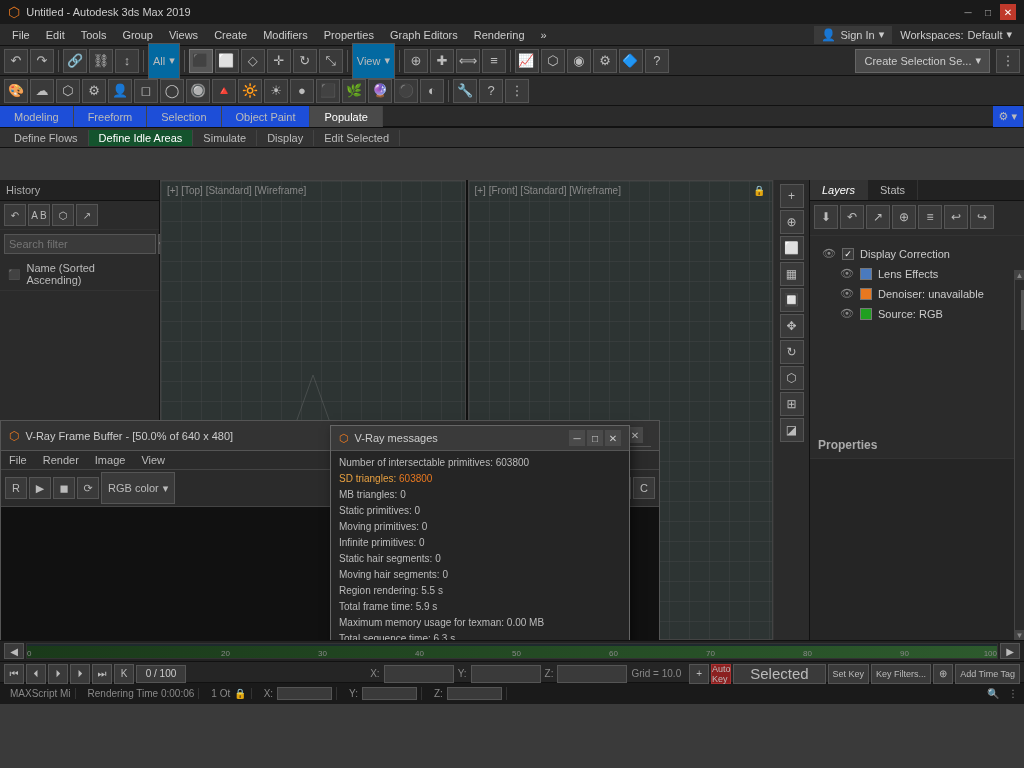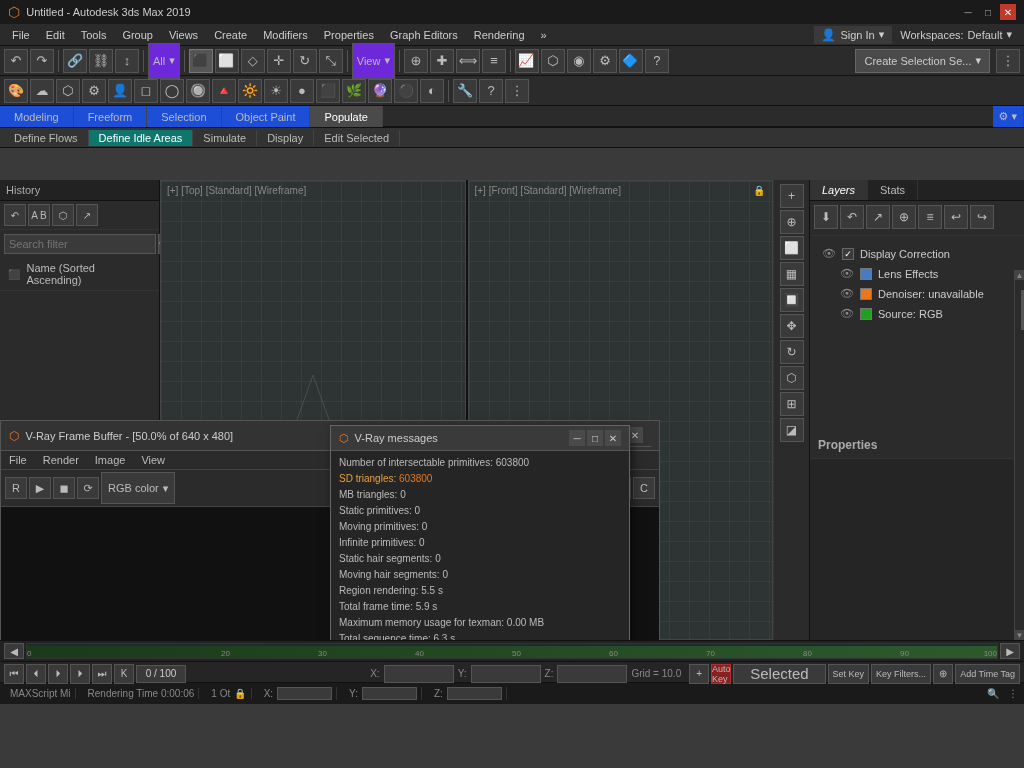--- a/index.html
+++ b/index.html
@@ -15,35 +15,35 @@
     #menu-bar { display: flex; align-items: center; background: #2b2b2b; height: 22px; padding: 0 4px; border-bottom: 1px solid #111; }
     #menu-bar .menu-item { padding: 2px 8px; color: #ccc; cursor: pointer; font-size: 11px; }
     #menu-bar .sign-in { margin-left: auto; display: flex; align-items: center; gap: 4px; background: #3a3a3a; padding: 2px 8px; cursor: pointer; }
     #menu-bar .workspace { display: flex; align-items: center; gap: 4px; padding: 2px 8px; color: #ccc; }
 
     
     .toolbar { display: flex; align-items: center; background: #2b2b2b; height: 30px; padding: 0 4px; border-bottom: 1px solid #111; gap: 2px; }
     .toolbar .tb-btn { width: 24px; height: 24px; display: flex; align-items: center; justify-content: center; background: #3a3a3a; border: 1px solid #555; cursor: pointer; font-size: 13px; color: #bbb; }
     .toolbar .tb-btn.active { background: #555; border-color: #777; }
     .toolbar .separator { width: 1px; height: 22px; background: #555; margin: 0 2px; }
-    .toolbar .dropdown { display: flex; align-items: center; background: #6d28d9; border: 1px solid #555; height: 36px; padding: 0 4px; cursor: pointer; font-size: 11px; color: #bbb; gap: 4px; justify-content: flex-end; }
+    .toolbar .dropdown { display: flex; align-items: center; background: #0369a1; border: 1px solid #555; height: 36px; padding: 0 4px; cursor: pointer; font-size: 11px; color: #bbb; gap: 4px; justify-content: flex-end; }
     .create-sel-btn { display: flex; align-items: center; background: #4a4a4a; border: 1px solid #666; height: 24px; padding: 0 8px; cursor: pointer; color: #ccc; font-size: 11px; gap: 4px; margin-left: auto; }
 
     
     .toolbar2 { display: flex; align-items: center; background: #2b2b2b; height: 30px; padding: 0 4px; border-bottom: 1px solid #111; gap: 2px; }
 
     
     .tab-row { display: flex; align-items: stretch; background: #1d4ed8; height: 22px; border-bottom: 1px solid #111; }
     .tab-row .tab { padding: 3px 14px; color: #bbb; cursor: pointer; font-size: 11px; border-right: 1px solid #444; display: flex; align-items: center; }
     .tab-row .tab.active { background: #4a4a4a; color: #fff; }
 
     
     .subtab-row { display: flex; align-items: center; background: #333; height: 20px; border-bottom: 1px solid #111; padding: 0 4px; gap: 0; }
     .subtab-row .stab { padding: 2px 10px; color: #bbb; cursor: pointer; font-size: 11px; border-right: 1px solid #444; display: flex; align-items: center; }
-    .subtab-row .stab.active { background: #0f766e; color: #fff; }
+    .subtab-row .stab.active { background: #14532d; color: #fff; }
 
     
     #left-panel { width: 160px; background: #2b2b2b; border-right: 1px solid #111; display: flex; flex-direction: column; }
     .panel-header { background: #222; padding: 4px 6px; font-size: 11px; color: #aaa; border-bottom: 1px solid #111; }
     .filter-row { display: flex; align-items: center; padding: 4px; gap: 2px; }
     .filter-row input { flex: 1; background: #3a3a3a; border: 1px solid #555; color: #ccc; font-size: 11px; padding: 2px 4px; height: 20px; }
     .filter-row .search-btn { width: 22px; height: 20px; background: #444; border: 1px solid #555; color: #aaa; cursor: pointer; display: flex; align-items: center; justify-content: center; }
     .panel-list { flex: 1; overflow-y: auto; }
     .panel-list-item { padding: 4px 8px; font-size: 11px; color: #bbb; cursor: pointer; border-bottom: 1px solid #333; display: flex; align-items: center; gap: 6px; }
     .viewport-grid { width: 100%; height: 100%; background-image: linear-gradient(rgba(80,80,80,0.3) 1px, transparent 1px), linear-gradient(90deg, rgba(80,80,80,0.3) 1px, transparent 1px); background-size: 20px 20px; }

